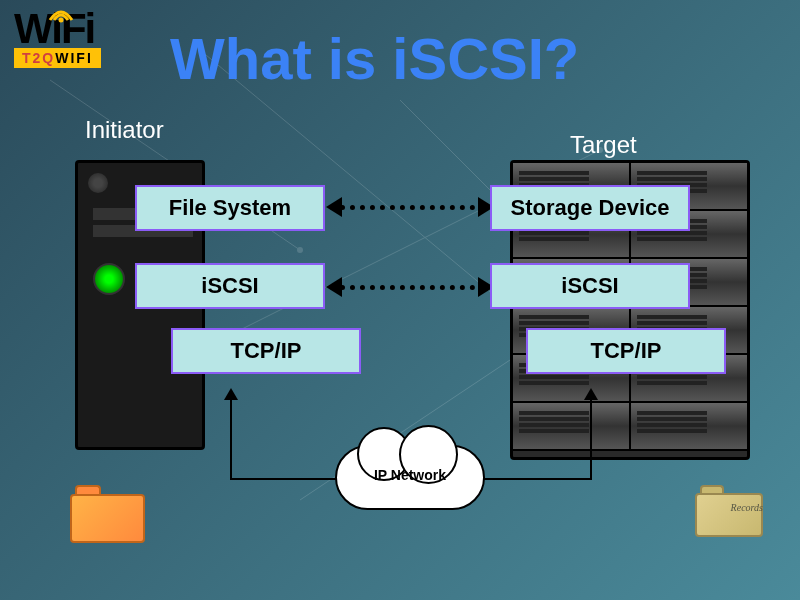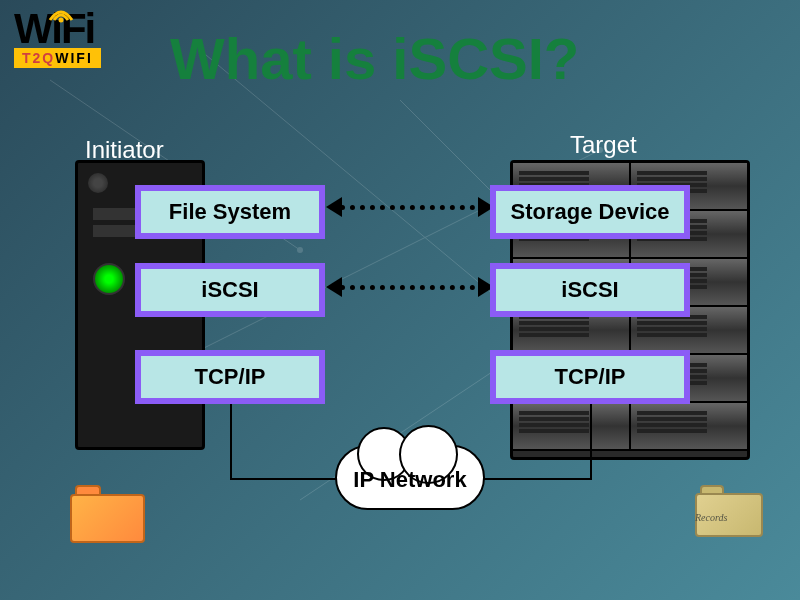--- a/index.html
+++ b/index.html
@@ -39,28 +39,28 @@
   letter-spacing: 2px;
   display: inline-block;
 }
 .logo-sub .t2q { color: #d04040; }
 .title {
   position: absolute;
   top: 25px;
   left: 170px;
   font-size: 58px;
   font-weight: bold;
-  color: #15803d;
+  color: #3b82f6;
 }
 .section-label {
   position: absolute;
   font-size: 24px;
   color: #fff;
 }
-.initiator-label { top: 136px; left: 85px; }
+.initiator-label { top: 116px; left: 85px; }
 .target-label { top: 120px; left: 570px; margin-top: 11px; }
 
 .computer {
   position: absolute;
   top: 160px;
   left: 75px;
   width: 130px;
   height: 290px;
   background: #1a1a1a;
   border: 3px solid #000;
@@ -121,33 +121,33 @@
   position: absolute;
   left: 6px; top: 8px;
   width: 60%; height: 4px;
   background: #222;
   box-shadow: 0 6px 0 #222, 0 12px 0 #222, 0 18px 0 #222;
 }
 
 .layer-box {
   position: absolute;
   background: #b8e6e6;
-  border: 6px solid #8b5cf6;
+  border: 2px solid #8b5cf6;
   padding: 8px 0;
   text-align: center;
   font-size: 22px;
   font-weight: bold;
   color: #000;
   z-index: 5;
 }
 .left-box { left: 135px; width: 190px; }
 .right-box { left: 490px; width: 200px; }
 .box-1 { top: 185px; }
 .box-2 { top: 263px; }
-.box-3 { top: 350px; }
+.box-3 { top: 328px; margin-left: 36px; }
 
 .arrow-line {
   position: absolute;
   border-top: 5px dotted #000;
   z-index: 4;
 }
 .arrow1 { top: 205px; left: 330px; width: 155px; }
 .arrow2 { top: 285px; left: 330px; width: 155px; }
 .arrow-head {
   position: absolute;
@@ -186,21 +186,21 @@
   border: 2px solid #000;
   border-radius: 50%;
 }
 .cloud-shape::before { width: 50px; height: 50px; top: -20px; left: 20px; }
 .cloud-shape::after { width: 55px; height: 55px; top: -22px; right: 25px; }
 .cloud-label {
   position: absolute;
   top: 22px;
   width: 100%;
   text-align: center;
-  font-size: 22px;
+  font-size: 14px;
   font-weight: bold;
   z-index: 6;
 }
 
 .conn-line {
   position: absolute;
   border-left: 2px solid #000;
   z-index: 3;
 }
 .conn-h {
@@ -244,23 +244,23 @@
   height: 25%;
   background: #ff8a3d;
   border: 2px solid #c0651a;
   border-bottom: none;
   border-radius: 4px 4px 0 0;
 }
 .folder2 .folder-back { background: linear-gradient(135deg, #e0d090, #c8b870); border-color: #9a8850; }
 .folder2 .folder-tab { background: #c8b870; border-color: #9a8850; }
 .records-label {
   position: absolute;
-  bottom: 14px;
+  bottom: 24px;
   width: 100%;
-  text-align: left;
+  text-align: right;
   font-size: 10px;
   font-style: italic;
   font-family: cursive;
   color: #554;
 }
 </style>
 </head>
 <body>
 
 <svg class="bg-lines">

